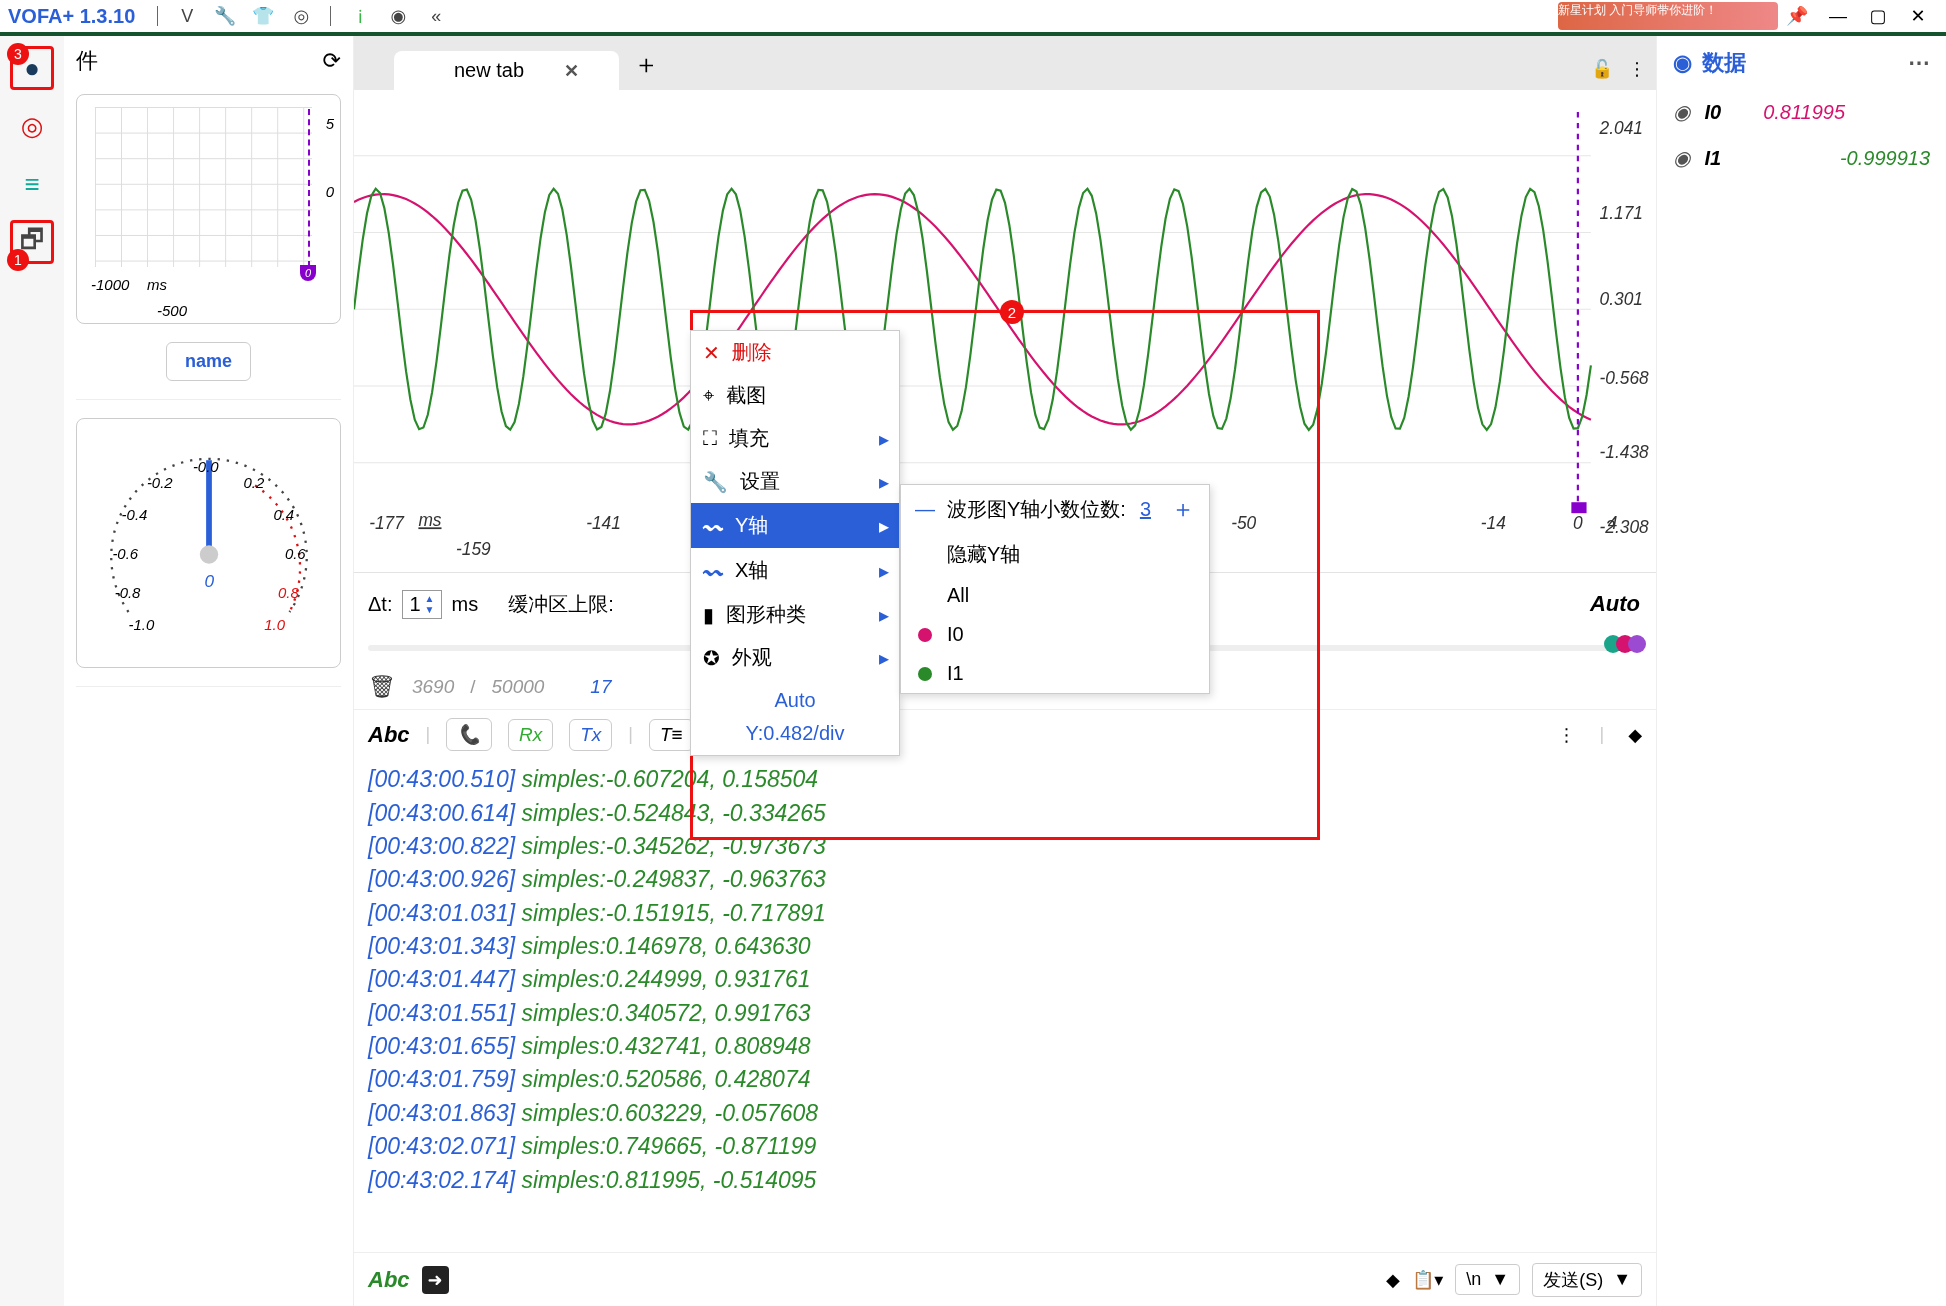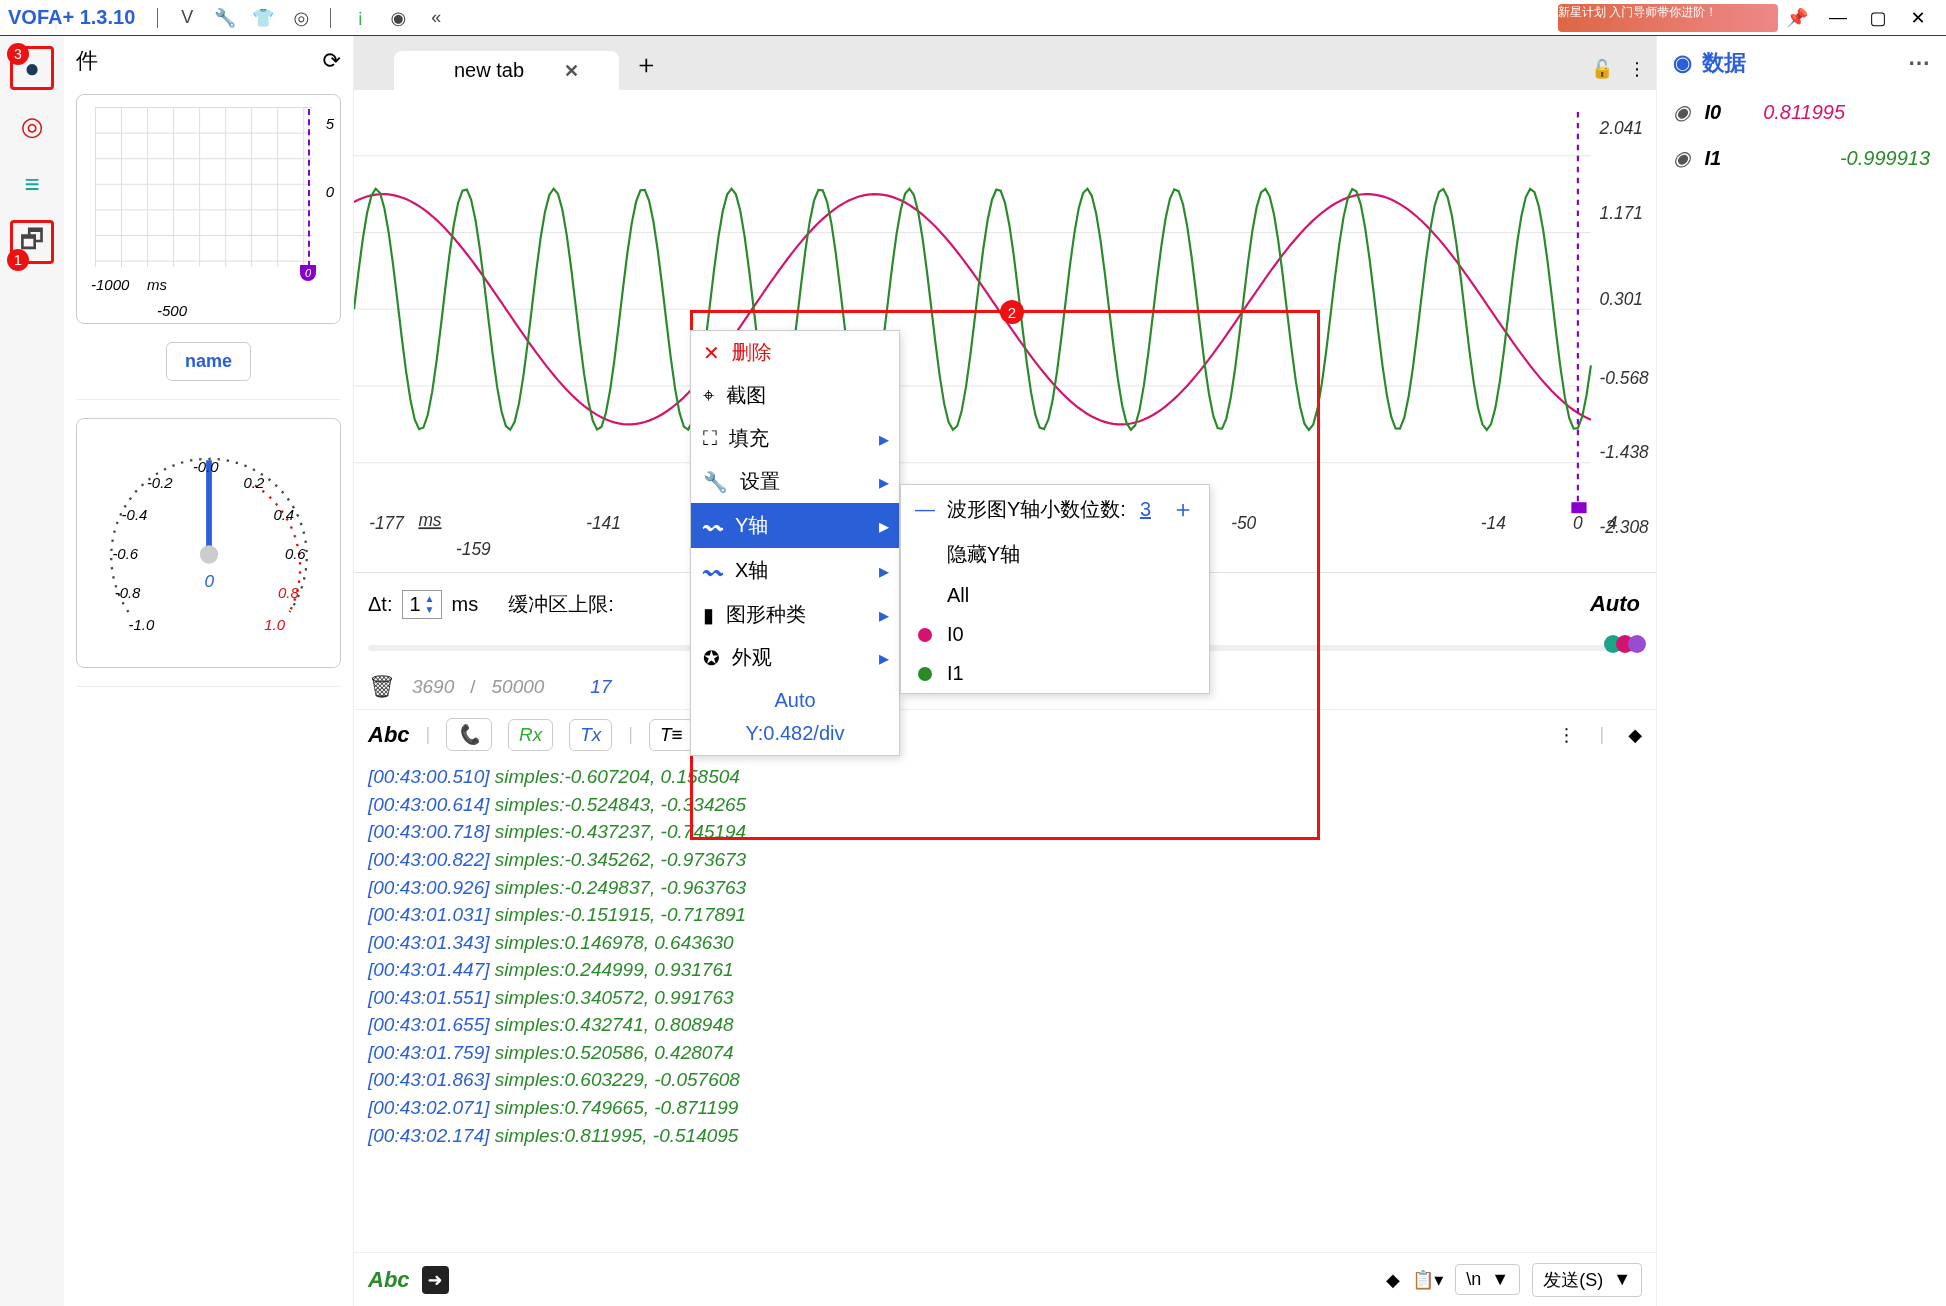--- a/index.html
+++ b/index.html
@@ -1,19 +1,19 @@
 <!DOCTYPE html>
 <html><head>
 <meta charset="utf-8">
 <style>
 * { margin: 0; padding: 0; box-sizing: border-box; font-family: "Segoe UI", Arial, sans-serif; }
 body { background: #fff; width: 1946px; height: 1306px; overflow: hidden; font-size: 18px; }
 
 
-.titlebar { height: 36px; display: flex; align-items: center; padding: 0 8px; border-bottom: 1px solid #14532d; }
+.titlebar { height: 36px; display: flex; align-items: center; padding: 0 8px; border-bottom: 4px solid #14532d; }
 .titlebar .app-title { color: #2a5fd8; font-weight: bold; font-size: 20px; margin-right: 12px; }
 .titlebar .sep { width: 1px; height: 20px; background: #666; margin: 0 10px; }
 .titlebar .tb-icon { width: 26px; height: 26px; display: flex; align-items: center; justify-content: center; margin: 0 6px; color: #444; cursor: pointer; }
 .titlebar .tb-icon.green { color: #3ab54a; }
 .titlebar .sp { flex: 1; }
 .titlebar .banner { width: 220px; height: 28px; background: linear-gradient(90deg,#d64,#e88); border-radius: 4px; color:#fff; font-size:12px; overflow:hidden;}
 .titlebar .winbtn { width: 40px; height: 30px; display: flex; align-items: center; justify-content: center; cursor: pointer; }
 
 
 .workspace { display: flex; height: calc(100% - 36px); }
@@ -80,21 +80,21 @@
 .sub .dot { width:14px; height:14px; border-radius:50%;}
 
 
 .logbar { height:50px; display:flex; align-items:center; gap:16px; padding:0 14px; border-top:1px solid #eee;}
 .logbar .abc { font-style:italic; font-weight:bold; font-size:22px;}
 .logbar .pill { border:1px solid #ccc; border-radius:6px; padding:4px 10px; font-style:italic; font-size:19px;}
 .logbar .pill.g { color:#3a3; }
 .logbar .pill.b { color:#2a5fd8;}
 .logbar .spacer { flex:1;}
 
-.loglines { flex:1; overflow:auto; padding:4px 14px; font-family: "Consolas", monospace; font-style:italic; font-size:19px; line-height:1.45;}
+.loglines { flex:1; overflow:auto; padding:4px 14px; font-family: "Consolas", monospace; font-style:italic; font-size:23px; line-height:1.45;}
 .loglines .ts { color:#2a5fd8; }
 .loglines .val { color:#2a8a2a; }
 
 .sendbar { height:54px; border-top:1px solid #eee; display:flex; align-items:center; gap:12px; padding:0 14px;}
 .sendbar .abc { font-style:italic; font-weight:bold; color:#2a8a2a; font-size:22px;}
 .sendbar .dark { background:#222; color:#fff; border-radius:4px; padding:3px 6px;}
 .sendbar .sp { flex:1;}
 .sendbar .combo { border:1px solid #ccc; border-radius:4px; padding:4px 10px; display:flex; align-items:center; gap:10px;}
 
 
@@ -354,21 +354,20 @@
       <span class="pill">T≡</span>
       <span class="spacer"></span>
       <span>⋮</span>
       <span style="color:#ccc; margin:0 8px;">|</span>
       <span>◆</span>
     </div>
 
     <div class="loglines" id="loglines">
         <div><span class="ts">[00:43:00.510]</span> <span class="val">simples:-0.607204, 0.158504</span></div>
         <div><span class="ts">[00:43:00.614]</span> <span class="val">simples:-0.524843, -0.334265</span></div>
-        <div><span class="ts">[00:43:00.718]</span> <span class="val">simples:-0.437237, -0.745194</span></div>
         <div><span class="ts">[00:43:00.822]</span> <span class="val">simples:-0.345262, -0.973673</span></div>
         <div><span class="ts">[00:43:00.926]</span> <span class="val">simples:-0.249837, -0.963763</span></div>
         <div><span class="ts">[00:43:01.031]</span> <span class="val">simples:-0.151915, -0.717891</span></div>
         <div><span class="ts">[00:43:01.343]</span> <span class="val">simples:0.146978, 0.643630</span></div>
         <div><span class="ts">[00:43:01.447]</span> <span class="val">simples:0.244999, 0.931761</span></div>
         <div><span class="ts">[00:43:01.551]</span> <span class="val">simples:0.340572, 0.991763</span></div>
         <div><span class="ts">[00:43:01.655]</span> <span class="val">simples:0.432741, 0.808948</span></div>
         <div><span class="ts">[00:43:01.759]</span> <span class="val">simples:0.520586, 0.428074</span></div>
         <div><span class="ts">[00:43:01.863]</span> <span class="val">simples:0.603229, -0.057608</span></div>
         <div><span class="ts">[00:43:02.071]</span> <span class="val">simples:0.749665, -0.871199</span></div>

